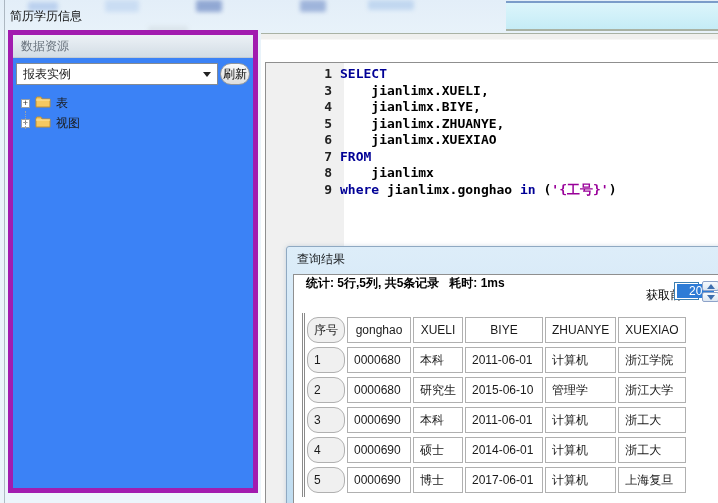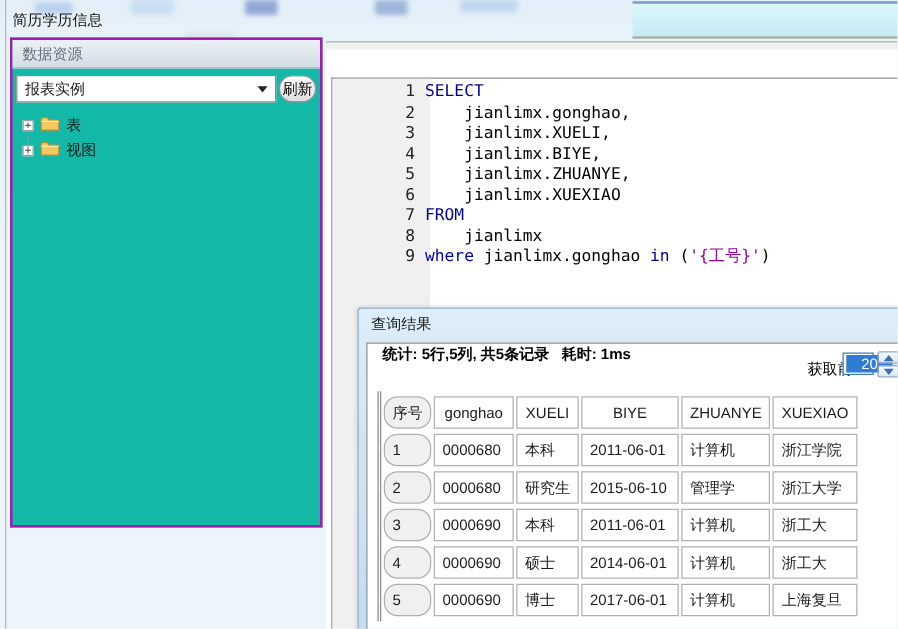--- a/index.html
+++ b/index.html
@@ -13,22 +13,22 @@
   .bg-band{
     position:absolute;left:506px;top:1px;width:212px;height:26px;
     background:linear-gradient(180deg,#dcf5fb,#c5ecf6);
     border-top:2px solid #7b9cc9;border-bottom:2px solid #a9b2a4;
   }
   .dialog-left-edge{position:absolute;left:4px;top:0;bottom:0;width:1px;background:#7f8b96;opacity:.55;}
   .win-title{position:absolute;left:10px;top:8px;font-size:12px;color:#101010;}
 
   
   .sidebar{
-    position:absolute;left:8px;top:30px;width:250px;height:392px;
-    background:#14b8a6;border:2px solid #a21caf;box-sizing:border-box;
+    position:absolute;left:8px;top:30px;width:250px;height:463px;
+    background:#3b82f6;border:5px solid #a21caf;box-sizing:border-box;
   }
   .sidebar-header{
     height:22px;line-height:22px;padding:0 8px;
     background:linear-gradient(180deg,#ecf1f6,#d3dde5);
     border-bottom:1px solid #c2ccd4;color:#67717c;
   }
   .combo-row{position:relative;margin:5px 3px 0 3px;height:22px;display:flex;}
   .combobox{
     position:relative;flex:1;border:1px solid #858b93;background:#fff;
     line-height:20px;padding:0 20px 0 6px;box-sizing:border-box;cursor:default;
@@ -57,21 +57,21 @@
     position:absolute;left:261px;top:33px;width:457px;height:470px;
     background:linear-gradient(180deg,#f0f0ee 0,#f0f0ee 5px,#ffffff 6px);
     border-top:1px solid #a9b2a4;box-sizing:border-box;
   }
   .editor{
     position:absolute;left:4px;top:28px;right:0;bottom:0;
     border-top:1px solid #8f8f8f;border-left:1px solid #8f8f8f;background:#fff;
     font-family:"DejaVu Sans Mono",monospace;font-size:13px;cursor:text;
   }
   .gutter{position:absolute;left:0;top:0;bottom:0;width:78px;background:#f0f0f0;}
-  .code-lines{position:relative;padding-top:3px;}
+  .code-lines{position:relative;padding-top:3px;font-weight:bold;}
   .code-line{white-space:pre;line-height:16.5px;height:16.5px;}
   .ln{display:inline-block;width:72px;text-align:right;padding-right:6px;color:#222;box-sizing:border-box;}
   .code{margin-left:2px;}
   .tok-kw{color:var(--kw,#000096);}
   .tok-id{color:#000;}
   .tok-str{color:var(--str,#990099);}
 
   
   .query-panel{
     position:absolute;left:286px;top:246px;width:446px;height:270px;
@@ -156,21 +156,20 @@
         <span>视图</span>
       </div>
     </div>
 </div>
 
 <div class="right-pane">
   <div class="editor">
     <div class="gutter"></div>
     <div class="code-lines">
         <div class="code-line"><span class="ln">1</span><span class="code"><span class="tok-kw">SELECT</span></span></div>
-        <div class="code-line"><span class="ln">2</span><span class="code"><span class="tok-id">    jianlimx.gonghao,</span></span></div>
         <div class="code-line"><span class="ln">3</span><span class="code"><span class="tok-id">    jianlimx.XUELI,</span></span></div>
         <div class="code-line"><span class="ln">4</span><span class="code"><span class="tok-id">    jianlimx.BIYE,</span></span></div>
         <div class="code-line"><span class="ln">5</span><span class="code"><span class="tok-id">    jianlimx.ZHUANYE,</span></span></div>
         <div class="code-line"><span class="ln">6</span><span class="code"><span class="tok-id">    jianlimx.XUEXIAO</span></span></div>
         <div class="code-line"><span class="ln">7</span><span class="code"><span class="tok-kw">FROM</span></span></div>
         <div class="code-line"><span class="ln">8</span><span class="code"><span class="tok-id">    jianlimx</span></span></div>
         <div class="code-line"><span class="ln">9</span><span class="code"><span class="tok-kw">where </span><span class="tok-id">jianlimx.gonghao </span><span class="tok-kw">in </span><span class="tok-id">(</span><span class="tok-str">'{工号}'</span><span class="tok-id">)</span></span></div>
       </div>
   </div>
 </div>

